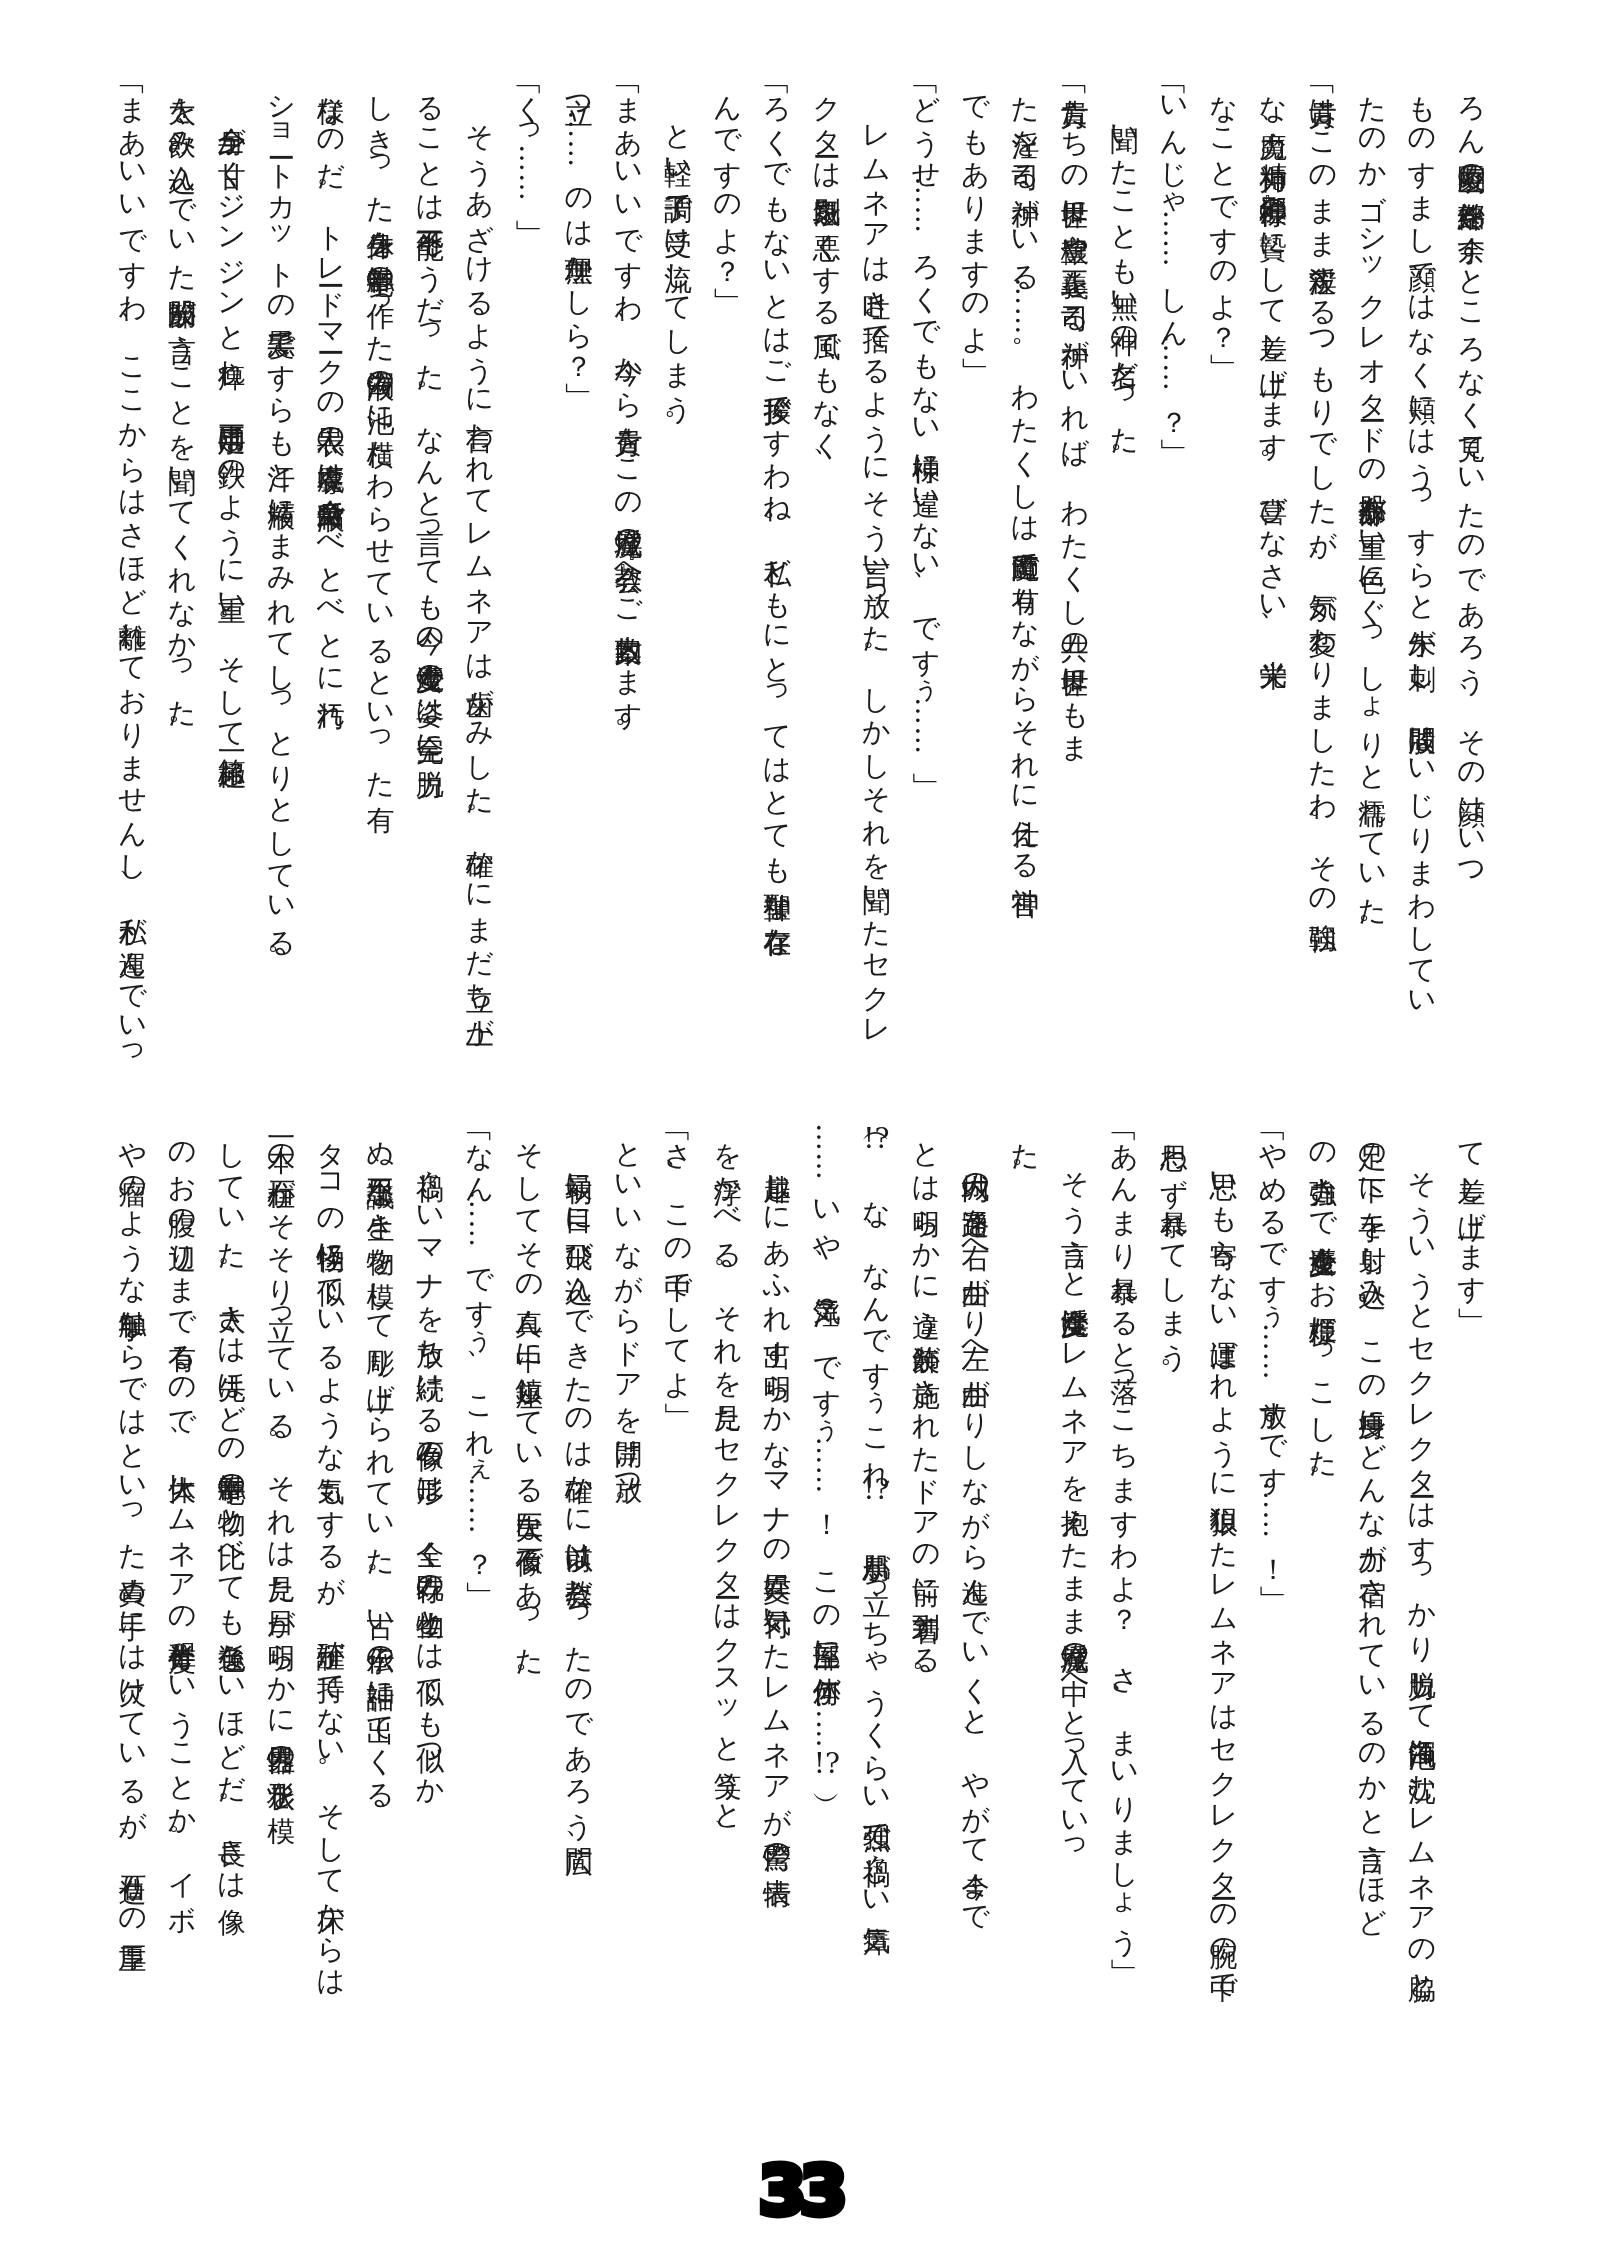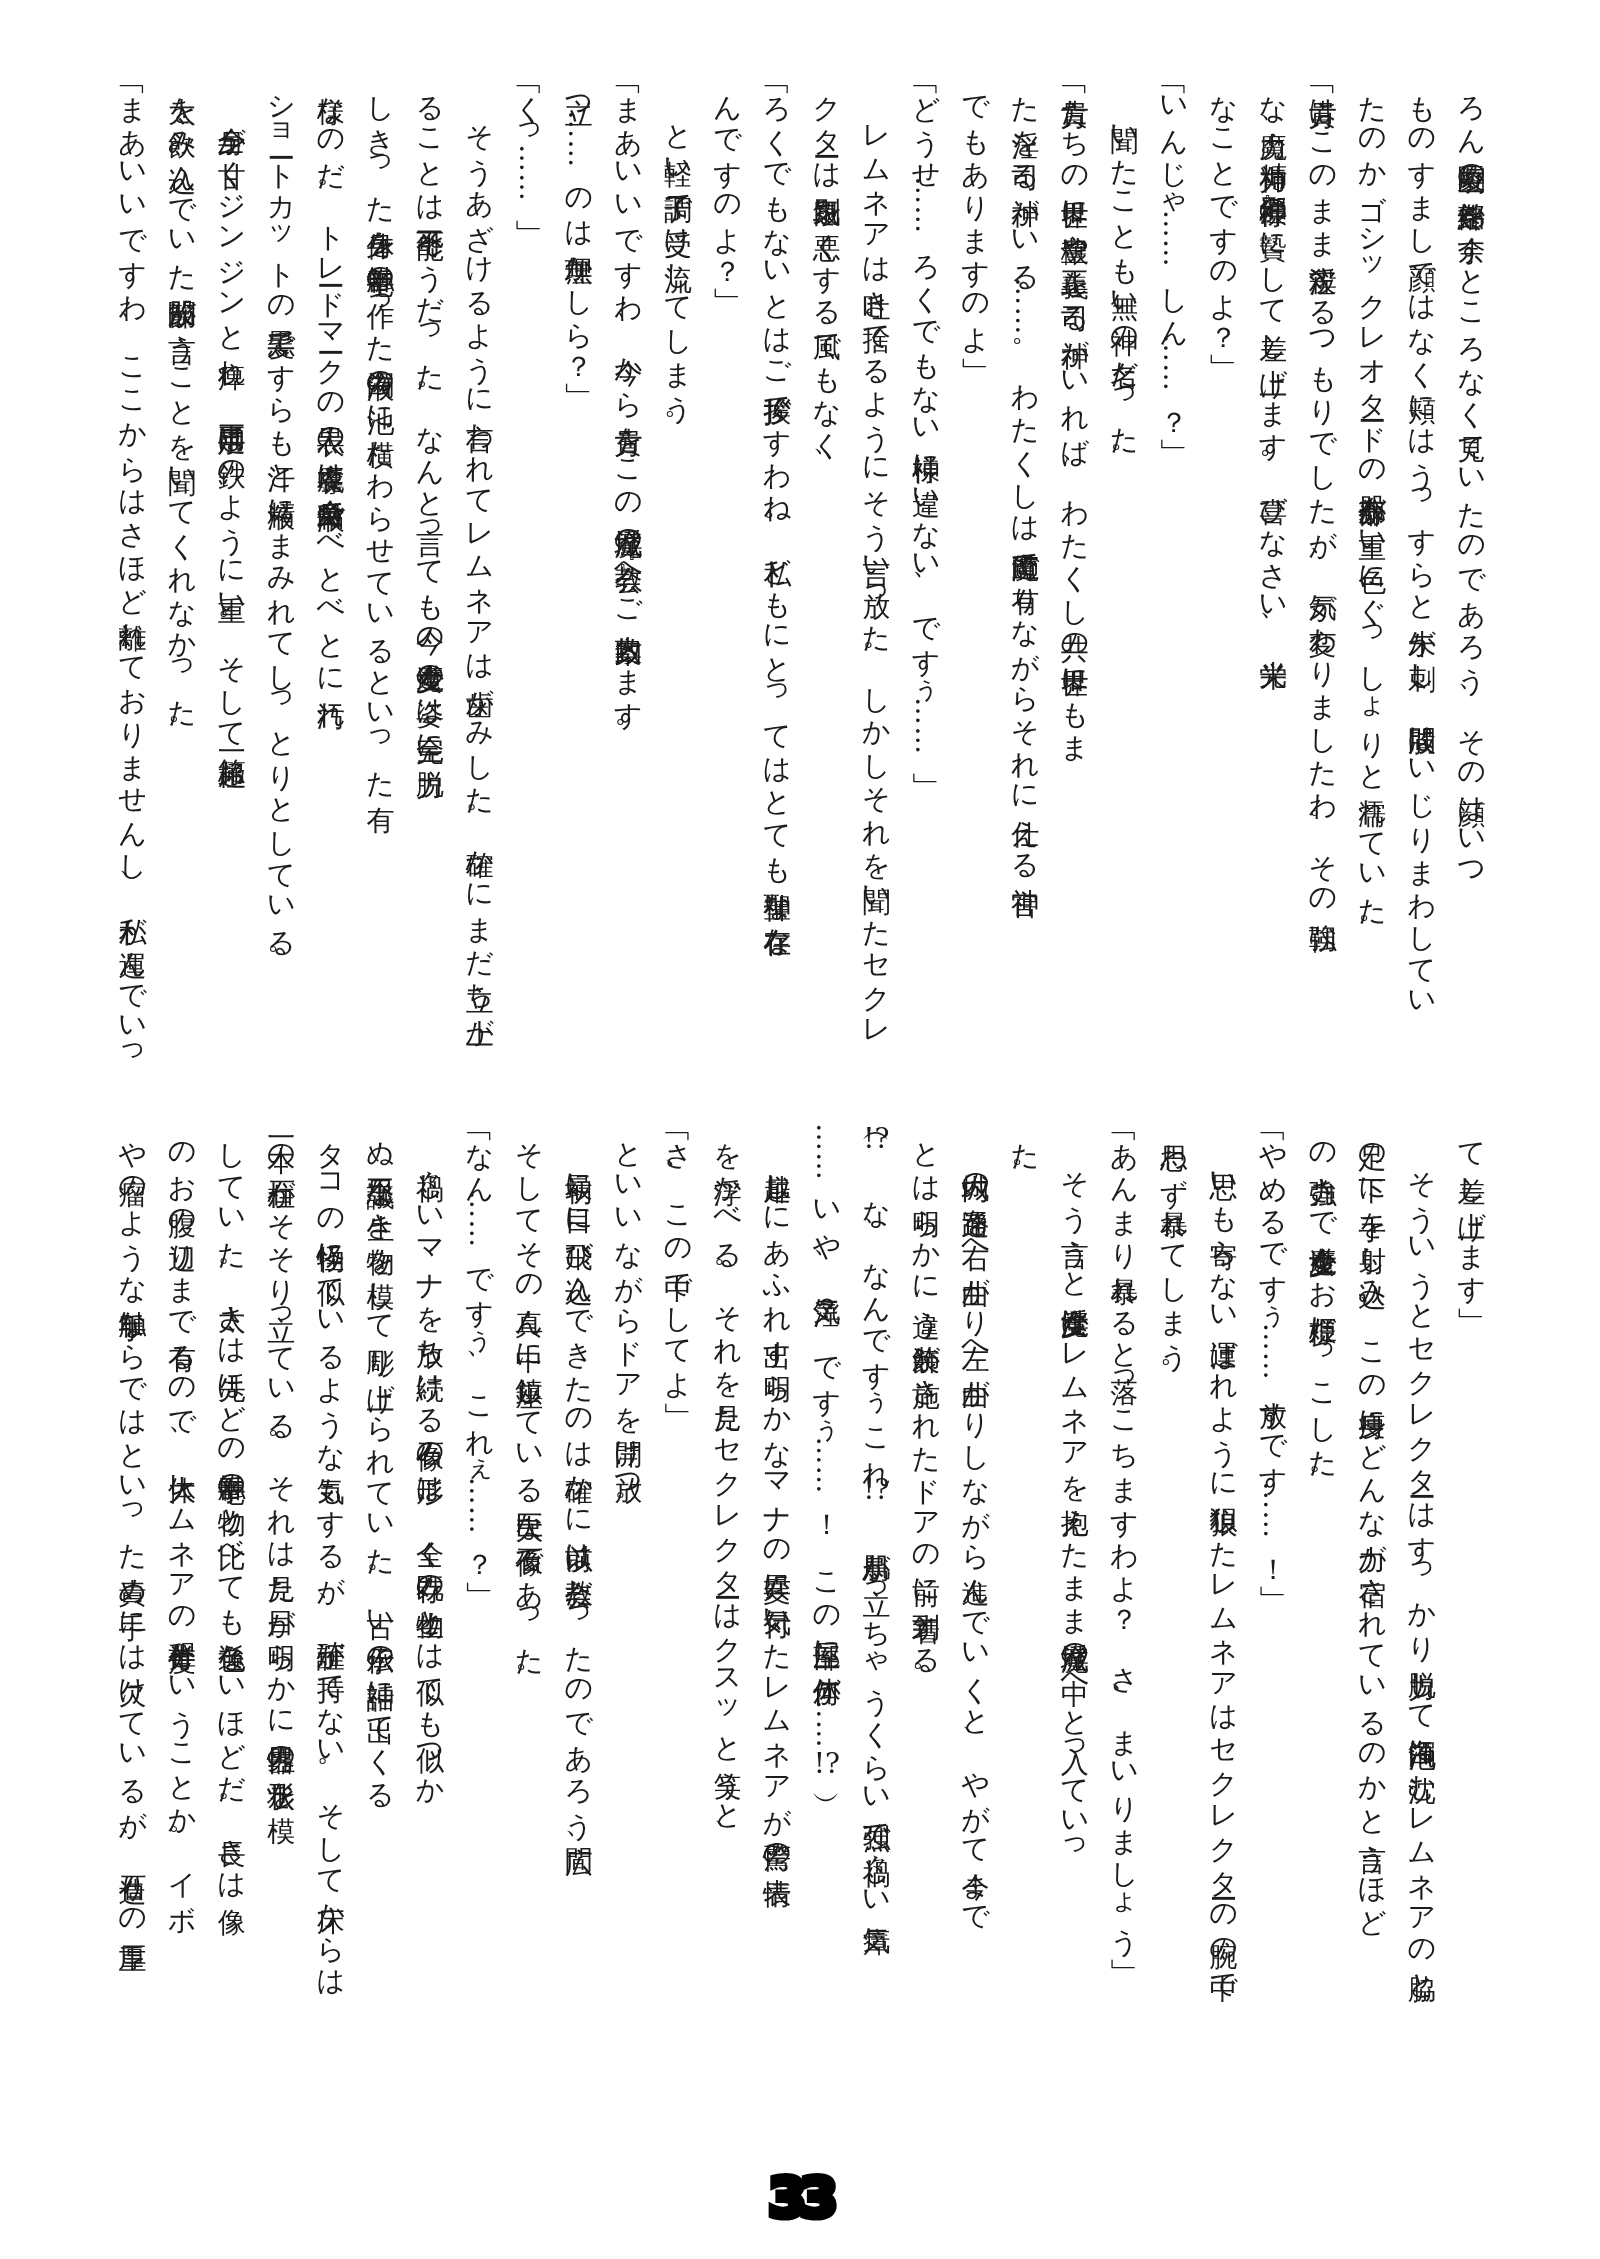--- a/index.html
+++ b/index.html
@@ -32,21 +32,21 @@
     -webkit-text-combine: horizontal;
     letter-spacing: 0;
   }
   .page-number {
     position: absolute;
     bottom: 34px;
     left: 50%;
     transform: translateX(-50%);
     font-family: "DejaVu Sans", "Liberation Sans", sans-serif;
     font-weight: 900;
-    font-size: 54px;
+    font-size: 68px;
     line-height: 1;
     color: #000000;
     -webkit-text-stroke: 7px #000000;
     paint-order: stroke fill;
     letter-spacing: -6px;
     text-align: right;
   }
 </style>
 </head>
 <body>

